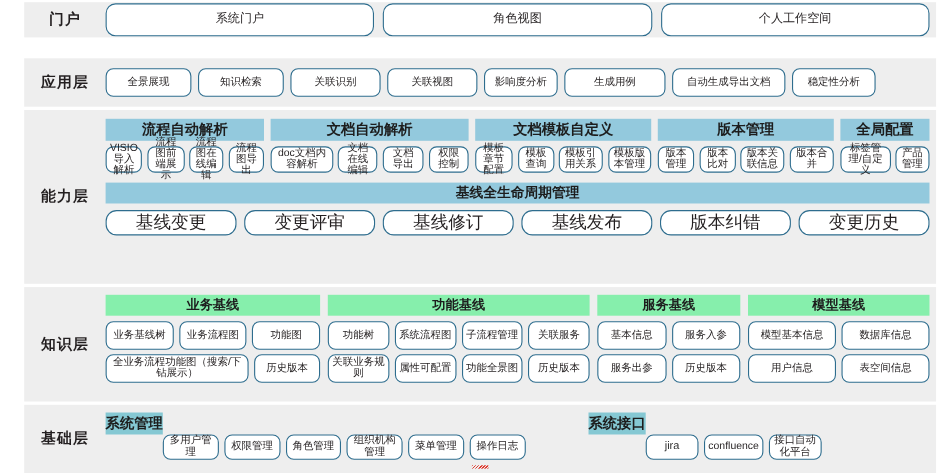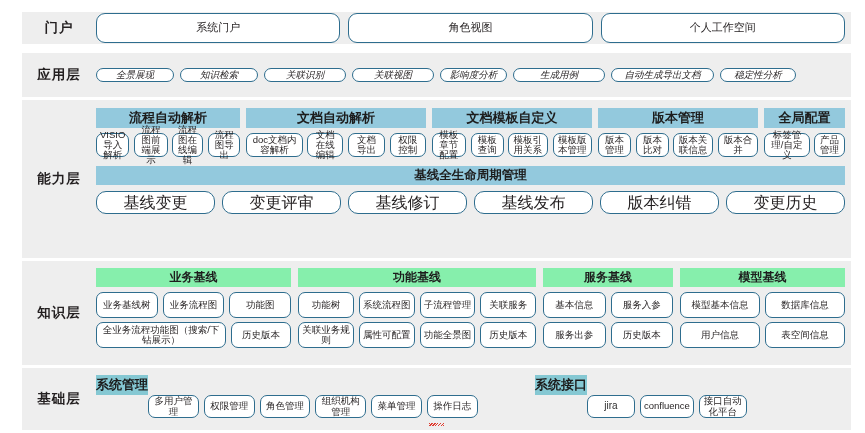--- a/index.html
+++ b/index.html
@@ -46,28 +46,28 @@
     display:flex;align-items:center;justify-content:center;
     font-weight:bold;color:#1d1d1d;
     box-sizing:border-box;
   }
   .ghead.cap{background:#93c9dd;font-size:13px;height:20px;}
   .ghead.know{background:#86efac;font-size:12px;height:19px;}
   .ghead.base{background:#85c8d3;font-size:13px;height:20px;}
   .ghead.life{background:#93c9dd;font-size:12.5px;height:19px;}
 
   
-  #band-portal{top:12px;height:32px;}
+  #band-portal{top:2px;height:32px;}
   .portal-row{display:flex;gap:8px;}
   .portal-row .pill{height:30px;flex:1 1 0;}
 
   
   #band-app{top:53px;height:44px;}
   .app-row{display:flex;gap:6px;}
-  .app-row .pill{height:14px;font-style:italic;}
+  .app-row .pill{height:26px;}
 
   
   #band-cap{top:100px;height:158px;align-items:stretch;}
   #band-cap .band-label{display:flex;align-items:center;justify-content:center;}
   .cap-wrap{display:flex;flex-direction:column;padding-top:8px;gap:0px;}
   .cap-cols{display:flex;gap:6px;}
   .cap-col{display:flex;flex-direction:column;}
   .cap-col .rows{display:flex;flex-direction:row;gap:4px;padding-top:5px;}
   .cap-col .rowline{display:flex;gap:5px;}
   .cap-col .rowline .pill{height:24px;flex:1 1 0;}

